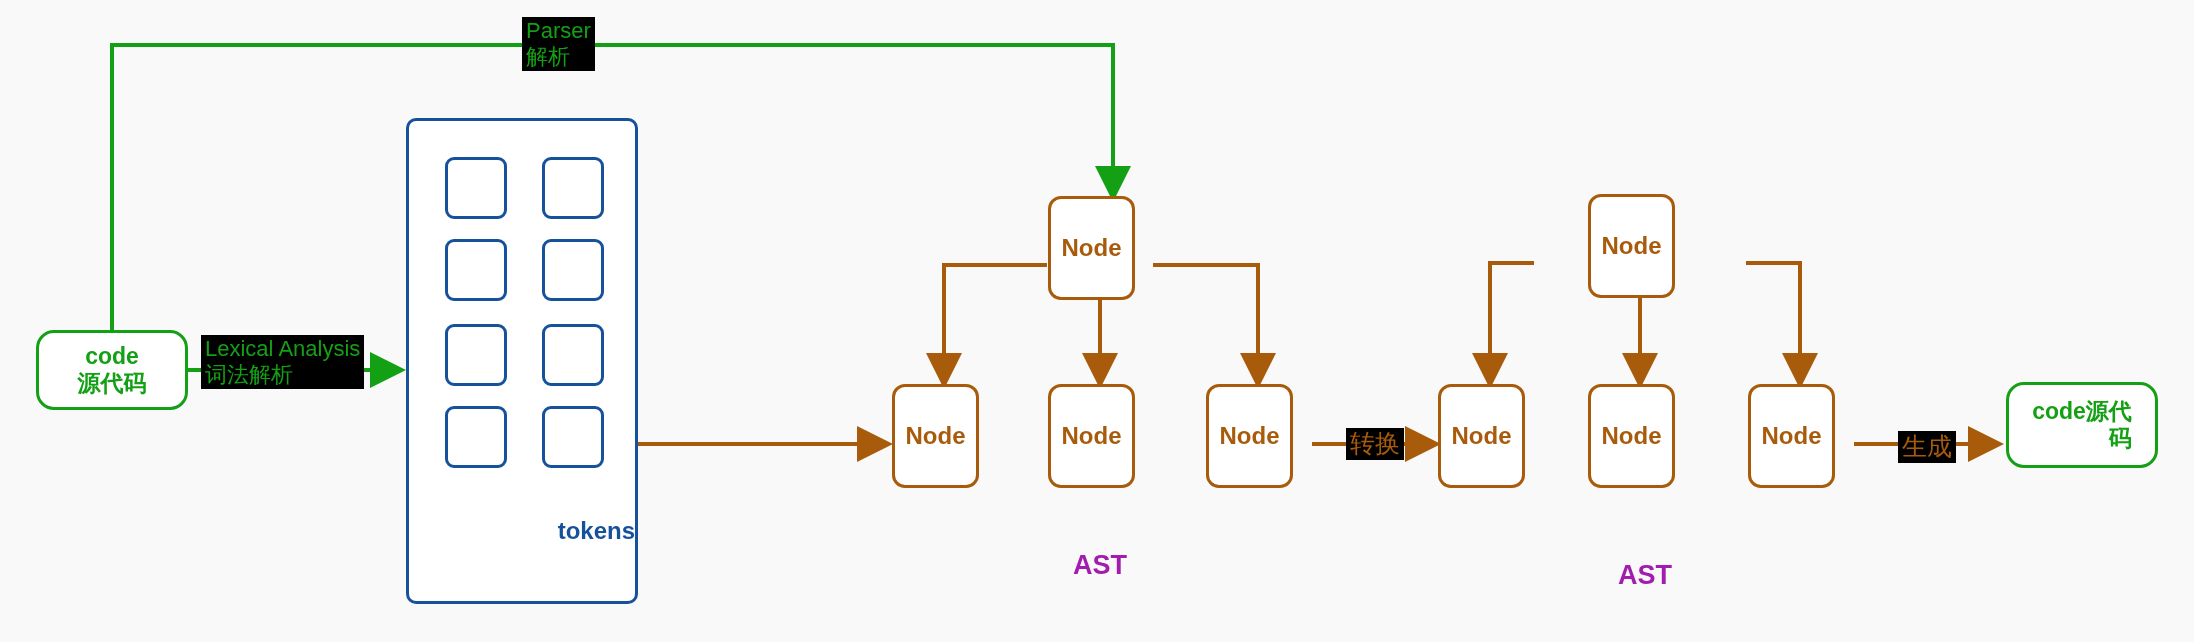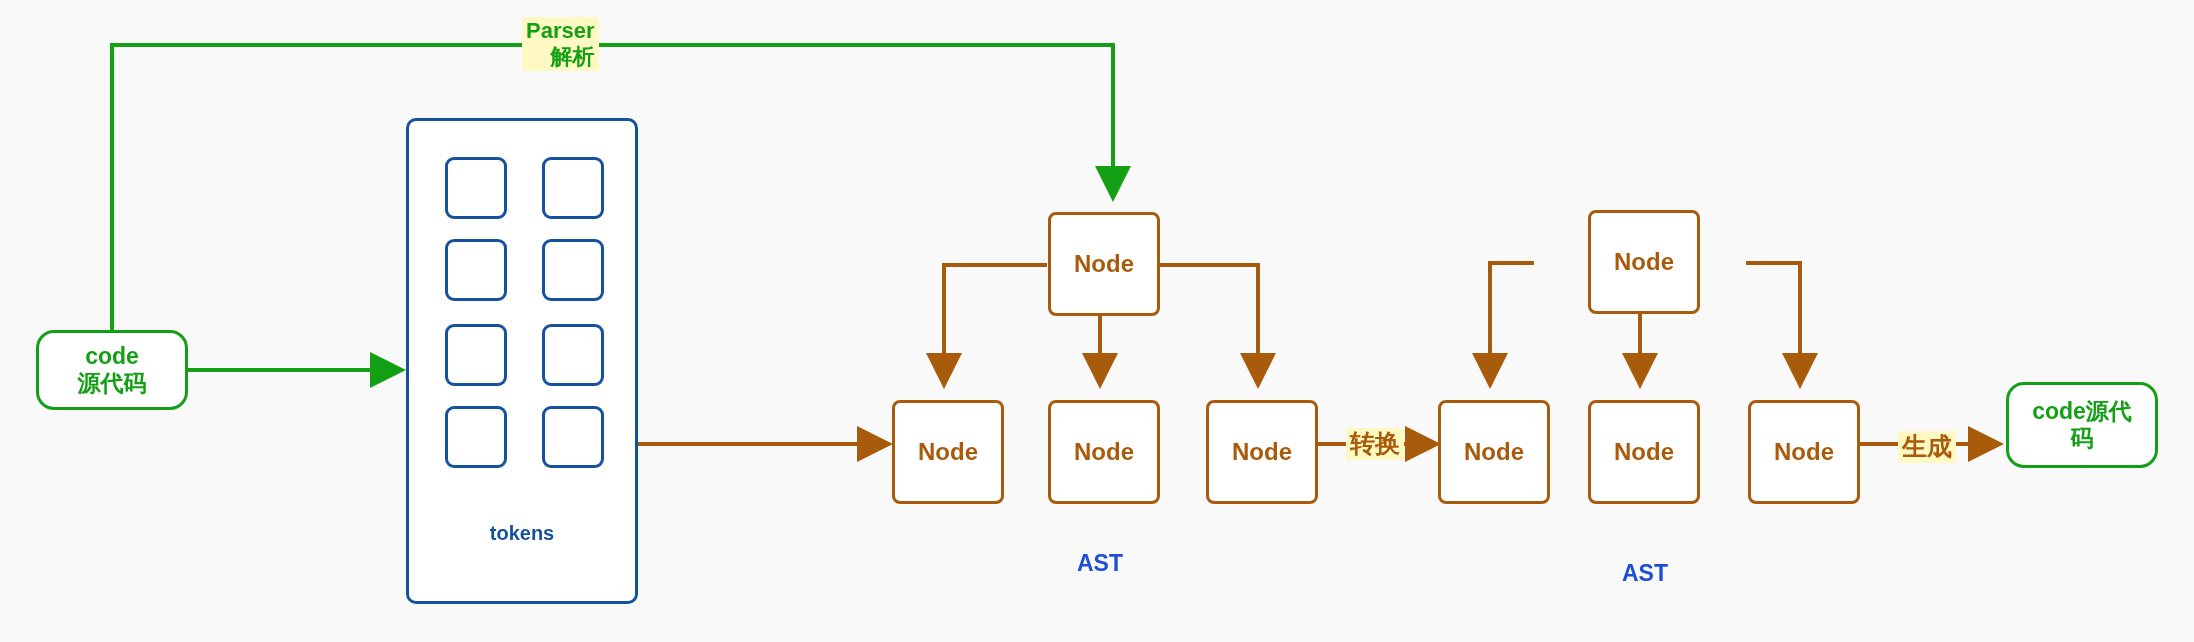--- a/index.html
+++ b/index.html
@@ -40,21 +40,21 @@
   }
 
   
   .code-box {
     border: 3px solid #14A014;
     border-radius: 18px;
     color: #14A014;
     font-size: 23px;
   }
   #code-in  { left: 36px;  top: 330px; width: 152px; height: 80px; }
-  #code-out { left: 2006px; top: 382px; width: 152px; height: 86px; }
+  #code-out { left: 2006px; top: 382px; width: 152px; height: 86px; text-align: right; }
 
   
   #tokens-box {
     position: absolute;
     left: 406px; top: 118px;
     width: 232px; height: 486px;
     background: #ffffff;
     border: 3px solid #16529C;
     border-radius: 10px;
     box-sizing: border-box;
@@ -64,51 +64,50 @@
     width: 62px; height: 62px;
     border: 3px solid #16529C;
     border-radius: 9px;
     background: #ffffff;
     box-sizing: border-box;
   }
   #tokens-label {
     position: absolute;
     left: 0; right: 0;
     bottom: 56px;
-    text-align: center;
+    text-align: right;
     color: #16529C;
-    font-size: 20px;
+    font-size: 24px;
     font-weight: bold;
   }
 
   
   .node-box {
     border: 3px solid #A85B0B;
-    border-radius: 8px;
+    border-radius: 13px;
     color: #A85B0B;
     font-size: 24px;
-    width: 112px;
+    width: 87px;
     height: 104px;
-    margin-top: 16px;
   }
   .ast-caption {
     position: absolute;
-    color: #1d4ed8;
-    font-size: 23px;
+    color: #a21caf;
+    font-size: 27px;
     font-weight: bold;
     text-align: center;
     width: 160px;
   }
 
   
   .edge-label {
     position: absolute;
-    background: #fef9c3;
-    text-align: right;
-    font-weight: bold;
+    background: #000000;
+    text-align: left;
+    font-weight: normal;
     line-height: 1.18;
     white-space: nowrap;
     padding: 1px 4px;
     box-sizing: border-box;
   }
   .lbl-green { color: #14A014; font-size: 22px; }
   .lbl-brown { color: #A85B0B; font-size: 22px; }
   .lbl-brown-sm { color: #A85B0B; font-size: 25px; }
 </style>
 </head>
@@ -199,20 +198,24 @@
       <div>code源代</div>
       <div>码</div>
     </div>
   </div>
 
   <div class="edge-label lbl-green" style="left:522px; top:17px;">
     <div>Parser</div>
     <div>解析</div>
   </div>
 
+  <div class="edge-label lbl-green" style="left:201px; top:335px;">
+    <div>Lexical Analysis</div>
+    <div>词法解析</div>
+  </div>
 
 
   <div class="edge-label lbl-brown-sm" style="left:1346px; top:428px;">
     <div>转换</div>
   </div>
 
   <div class="edge-label lbl-brown-sm" style="left:1898px; top:431px;">
     <div>生成</div>
   </div>
 

